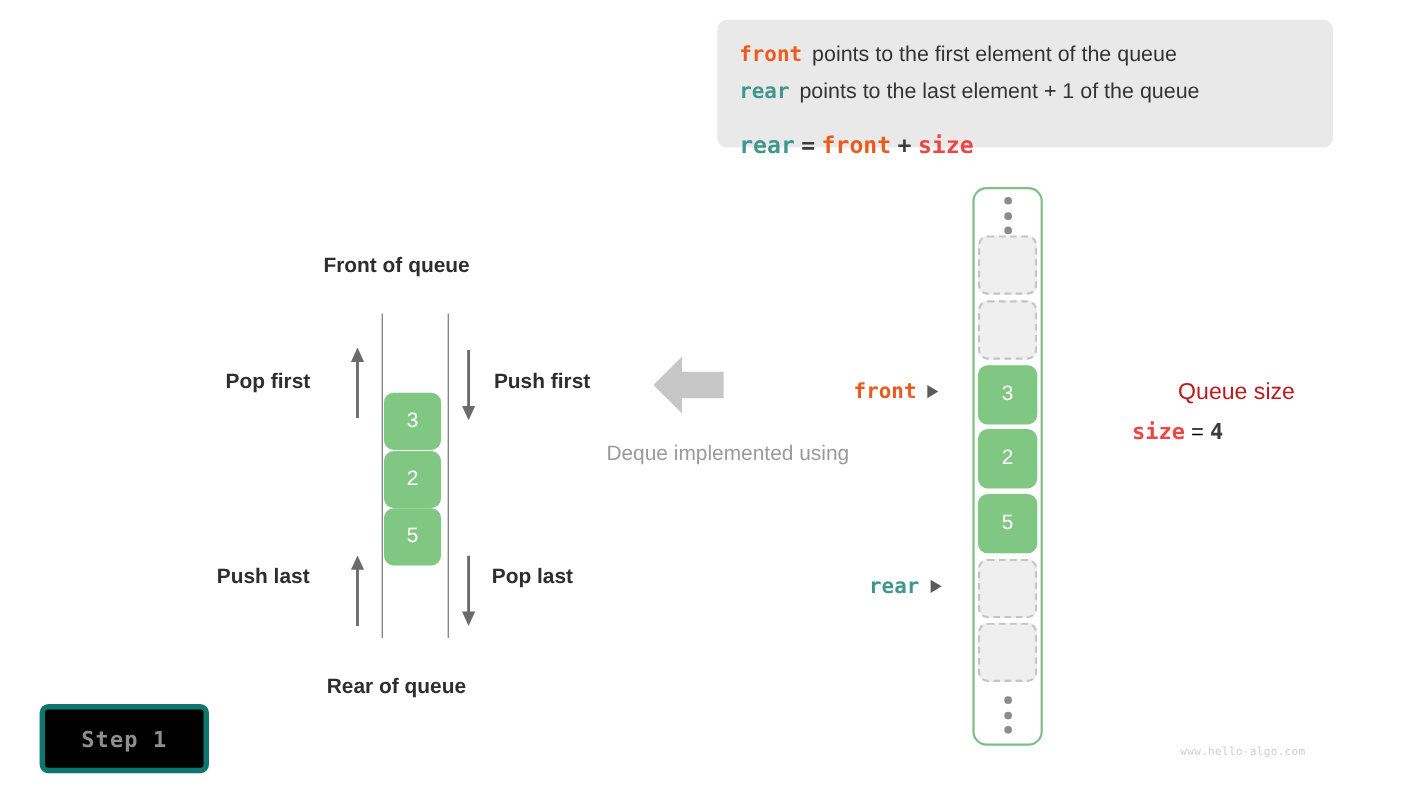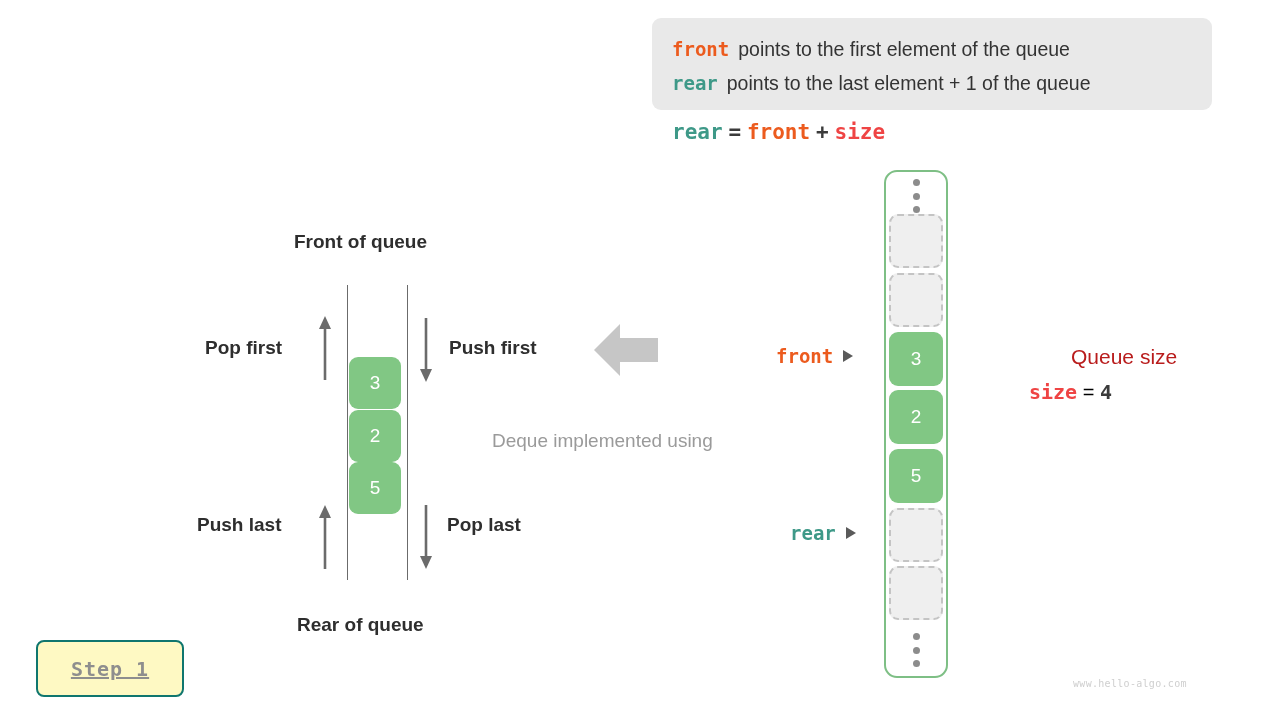--- a/index.html
+++ b/index.html
@@ -12,21 +12,21 @@
     position: relative;
     background: #ffffff;
     font-family: "Liberation Sans", sans-serif;
     overflow: hidden;
   }
   .abs { position: absolute; }
 
   
   #legend-box {
     left: 652px; top: 18px;
-    width: 560px; height: 92px;
+    width: 560px; height: 116px;
     background: #e9e9e9;
     border-radius: 9px;
     box-sizing: border-box;
     padding: 14px 0 0 20px;
   }
   .legend-line {
     height: 34px;
     line-height: 34px;
     white-space: nowrap;
     font-size: 19.5px;
@@ -90,25 +90,24 @@
   #arrow-pop-first  { left: 318px; top: 316px; }
   #arrow-push-first { left: 419px; top: 318px; }
   #arrow-push-last  { left: 318px; top: 505px; }
   #arrow-pop-last   { left: 419px; top: 505px; }
 
   #big-left-arrow { left: 594px; top: 324px; width: 64px; height: 52px; }
 
   #caption {
     left: 492px; top: 400px;
     width: 280px;
-    text-align: left;
+    text-align: right;
     font-size: 19px;
     color: #9a9a9a;
     line-height: 26px;
-    margin-top: 28px;
   }
 
   
   #array-container {
     left: 884px; top: 170px;
     width: 64px; height: 508px;
     border: 2px solid #7ebf85;
     border-radius: 13px;
     box-sizing: border-box;
   }
@@ -174,30 +173,29 @@
   #queue-size-value {
     left: 1029px; top: 380px;
     font-size: 20px;
     white-space: nowrap;
   }
 
   
   #step-badge {
     left: 36px; top: 640px;
     width: 144px; height: 53px;
-    border: 2px solid #0f766e;
+    border: 5px solid #0f766e;
     border-radius: 8px;
-    background: #fef9c3;
+    background: #000000;
     display: flex;
     align-items: center;
     justify-content: center;
     color: #8e8e8e;
     font-size: 20px;
     letter-spacing: 1px;
-    text-decoration: underline;
   }
 
   
   #watermark {
     left: 1073px; top: 678px;
     font-family: "DejaVu Sans Mono", "Liberation Mono", monospace;
     font-size: 10px;
     color: #cfcfcf;
     letter-spacing: 0.3px;
   }

